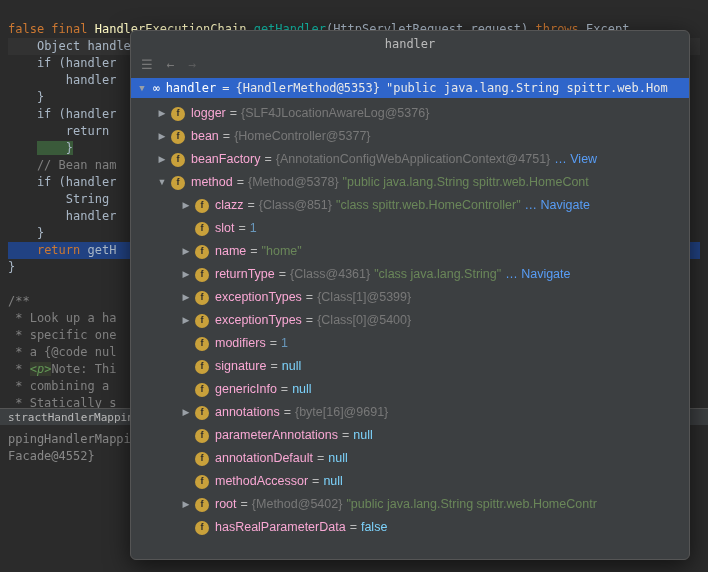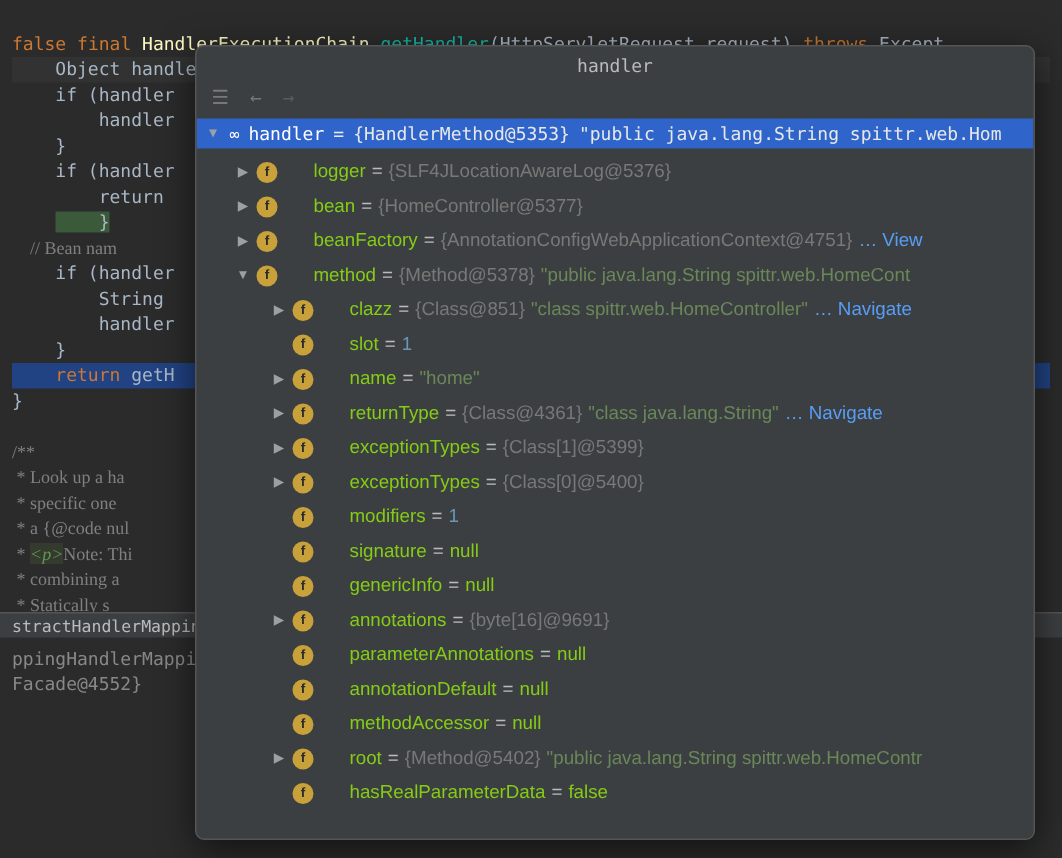--- a/index.html
+++ b/index.html
@@ -17,21 +17,21 @@
     position: absolute;
     top: 0; left: 0; right: 0; bottom: 0;
     padding: 4px 8px;
     line-height: 17px;
     white-space: pre;
     overflow: hidden;
   }
   .kw { color: #cc7832; }
   .cls { color: #fef9c3; }
   .method-name { color: #14b8a6; }
-  .comment { color: #808080; font-family: Liberation Serif, serif; }
+  .comment { color: #808080; }
   .comment-it { color: #808080; font-style: italic; }
   .doctag { color: #629755; font-style: italic; background: #353a2e; }
   .hlrow { background: #323232; display: inline-block; width: 100%; }
   .hlreturn { background: #214283; display: inline-block; width: 100%; }
   .hlbrace { background: #3a5a3a; }
   .tabbar {
     position: absolute;
     top: 408px; left: 0; right: 0;
     background: #3c3f41;
     color: #bbbbbb;
@@ -116,26 +116,26 @@
     border-radius: 50%;
     background: #c9a13b;
     color: #2b2b2b;
     font-size: 9px;
     font-weight: bold;
     display: inline-flex;
     align-items: center;
     justify-content: center;
     margin-right: 2px;
   }
-  .fname { color: #84cc16; margin-left: 18px; }
+  .fname { color: #f9a8d4; }
   .eq { color: #bbbbbb; }
   .objref { color: #787878; }
   .strval { color: #6a8759; }
   .numval { color: #6897bb; }
-  .boolval { color: #84cc16; }
+  .boolval { color: #7dd3fc; }
   .link { color: #589df6; }
   .white { color: #e8e8e8; }
   .rootname { color: #ffffff; }
 </style>
 </head>
 <body>
 
 <div class="code-bg">
 <span><span class="kw">false</span> <span class="kw">final</span> <span class="cls">HandlerExecutionChain</span> <span class="method-name">getHandler</span><span>(HttpServletRequest request)</span> <span class="kw">throws</span> <span>Except</span></span>
 <span class="hlrow">    <span>Object handler = getHandlerInternal(request);</span><span class="comment-it">   handler: "public java.lang.String sp</span></span>

